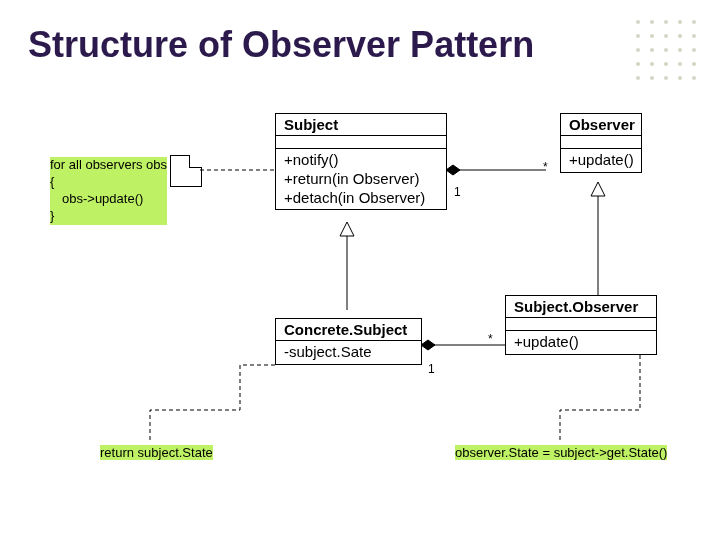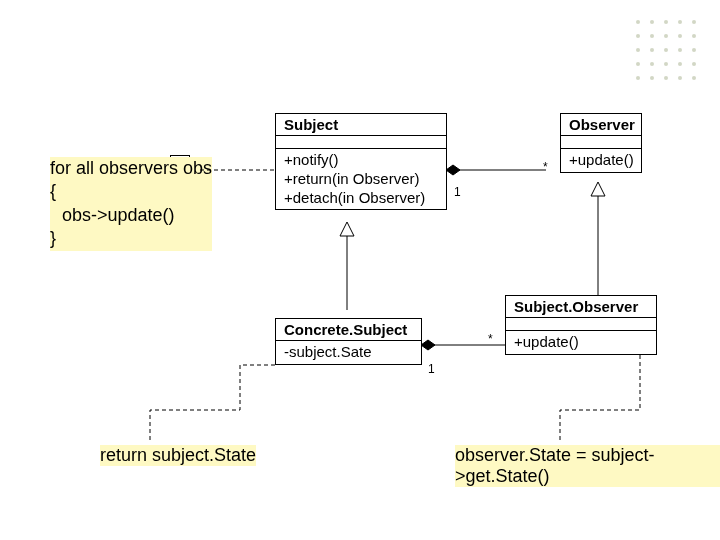--- a/index.html
+++ b/index.html
@@ -5,31 +5,32 @@
   html,body{margin:0;padding:0;width:720px;height:540px;background:#fff;font-family:Arial,Helvetica,sans-serif;overflow:hidden}
   .stage{position:relative;width:720px;height:540px}
   .title{position:absolute;left:28px;top:24px;font-size:36px;font-weight:bold;color:#2c1a4d}
   .dots{position:absolute;right:18px;top:14px;width:72px;height:72px}
   .dots span{position:absolute;width:4px;height:4px;border-radius:50%;background:#7d8b5a;opacity:.35}
   .uml{position:absolute;border:1px solid #000;background:#fff;font-size:15px}
   .uml .head{font-weight:bold;text-align:left;padding:2px 8px;border-bottom:1px solid #000;white-space:nowrap}
   .uml .sect{border-bottom:1px solid #000;padding:2px 8px;min-height:8px}
   .uml .sect:last-child{border-bottom:none}
   .uml .row{white-space:nowrap;line-height:1.25}
-  .note{position:absolute;font-size:18px;background:#fef9c3}
+  .note{position:absolute;font-size:13px;background:#bef264}
   .notebox{position:absolute;border:1px solid #000;background:#fff}
   .notebox .fold{position:absolute;right:-1px;top:-1px;width:12px;height:12px;border-left:1px solid #000;border-bottom:1px solid #000;background:#fff}
   .assoc-label{position:absolute;font-size:12px}
   svg.conn{position:absolute;left:0;top:0;width:720px;height:540px;pointer-events:none}
 </style>
 </head>
 <body>
 
 <div class="stage">
 
+  <div class="title">Structure of Observer Pattern</div>
 
   <div class="dots">
     <span style="left:6px;top:6px"></span>
       <span style="left:20px;top:6px"></span>
       <span style="left:34px;top:6px"></span>
       <span style="left:48px;top:6px"></span>
       <span style="left:62px;top:6px"></span>
     <span style="left:6px;top:20px"></span>
       <span style="left:20px;top:20px"></span>
       <span style="left:34px;top:20px"></span>

